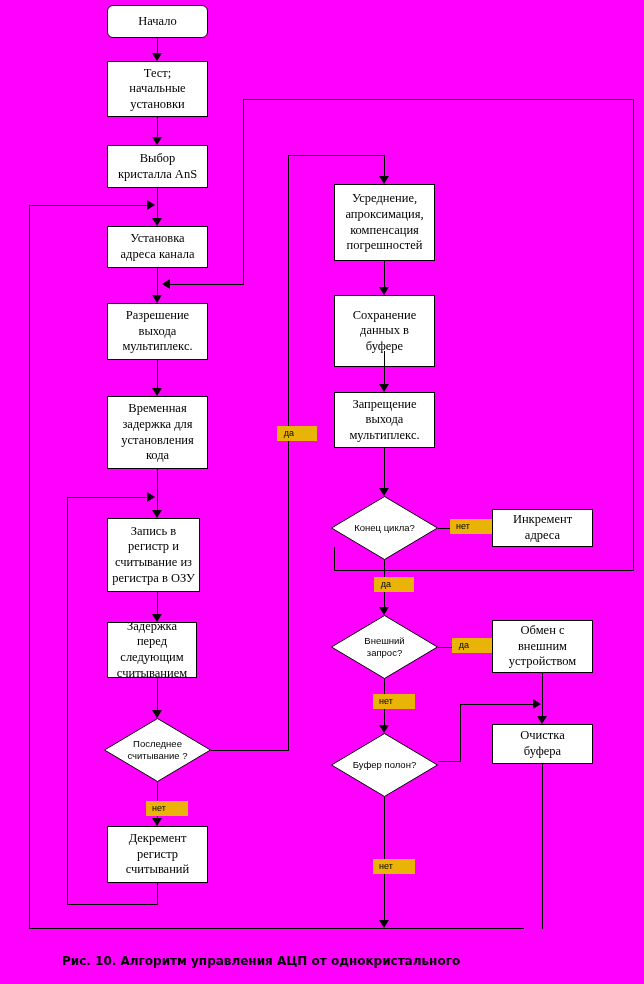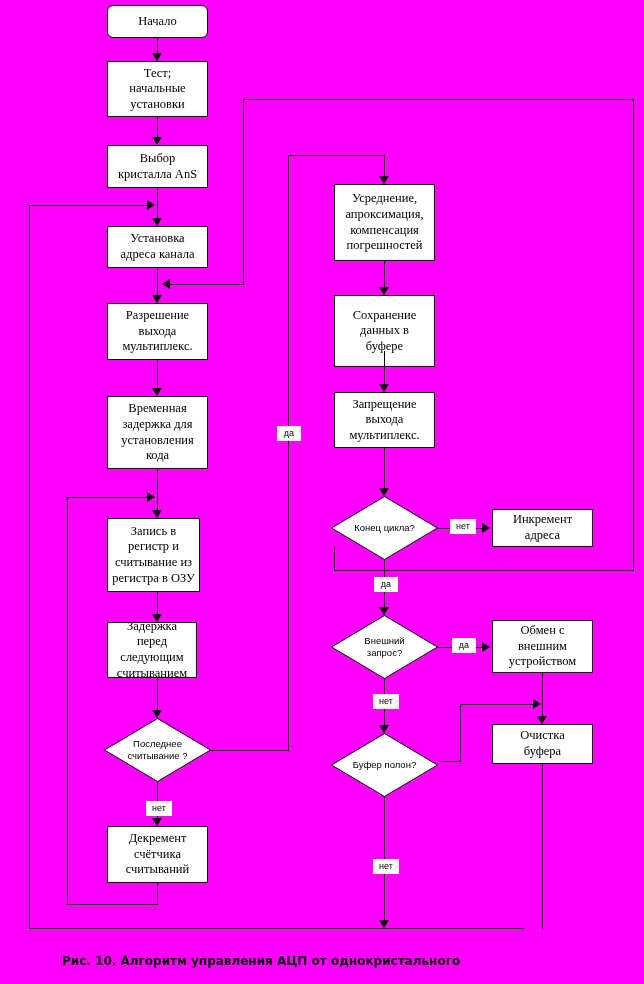--- a/index.html
+++ b/index.html
@@ -51,26 +51,26 @@
     z-index: 2;
     text-align: center;
     font-size: 9.5px;
     line-height: 1.25;
     color: #000;
     white-space: pre-line;
     font-family: "Liberation Sans", sans-serif;
   }
   .edgelabel {
     position: absolute;
-    background: #ffffff;
+    background: #eab308;
     color: #000000;
     font-size: 9px;
     font-family: "Liberation Sans", sans-serif;
     line-height: 1;
-    padding: 3px 2px 3px 2px;
+    padding: 3px 18px 3px 2px;
     text-align: center;
     z-index: 5;
   }
   .hline {
     position: absolute;
     height: 0;
     border-top: 1px solid #000000;
     z-index: 1;
   }
   .vline {
@@ -152,21 +152,21 @@
 
   <div class="decision" style="left:104px; top:718px; width:107px; height:64px;">
     <svg class="dshape" viewBox="0 0 107 64" preserveAspectRatio="none">
       <polygon points="53.5,0.5 106.5,32 53.5,63.5 0.5,32" fill="#ffffff" stroke="#000000" stroke-width="1"></polygon>
     </svg>
     <span class="dlabel">Последнее
 считывание ?</span>
   </div>
 
   <div class="node" style="left:107px; top:826px; width:101px; height:57px;">Декремент
-счётчика
+регистр
 считываний</div>
 
   <div class="node" style="left:334px; top:184px; width:101px; height:77px;">Усреднение,
 апроксимация,
 компенсация
 погрешностей</div>
 
   <div class="node" style="left:334px; top:295px; width:101px; height:72px;">Сохранение
 данных в
 буфере</div>

